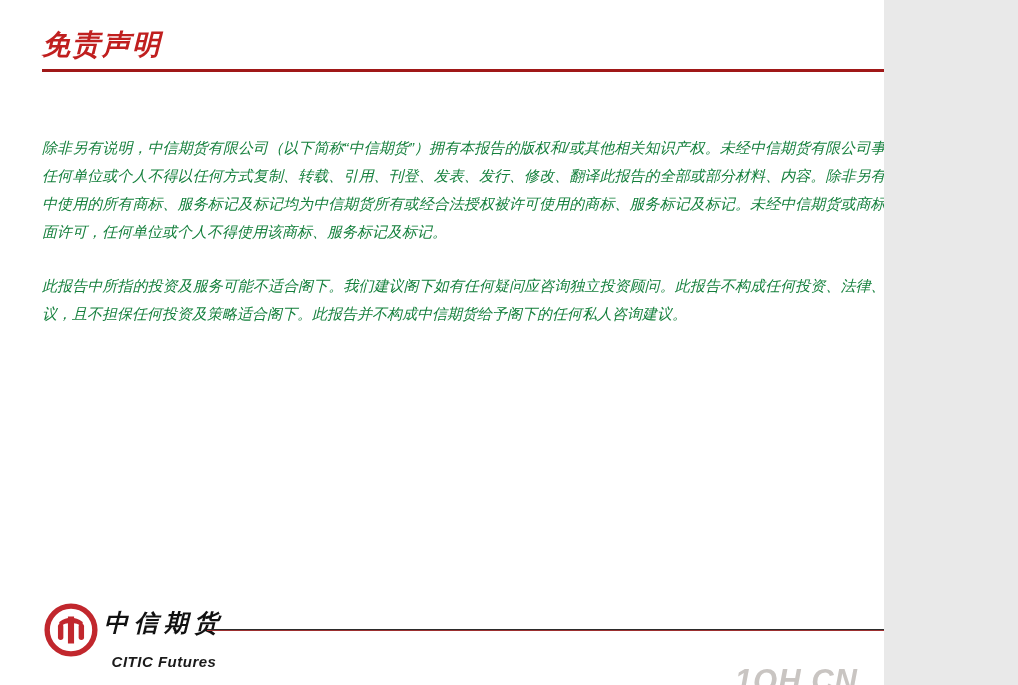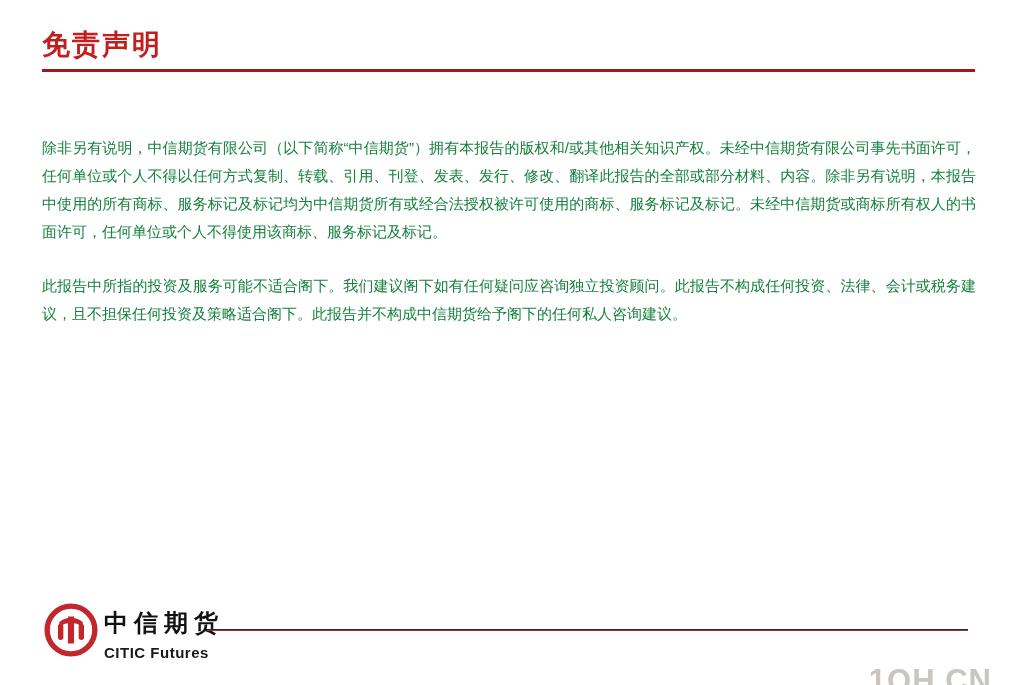--- a/index.html
+++ b/index.html
@@ -1,22 +1,23 @@
 <!DOCTYPE html>
 <html lang="zh"><head>
 <meta charset="utf-8">
 <style>
   * { margin:0; padding:0; box-sizing:border-box; }
   html,body { background:#e9e9e9; }
   .page {
     position:relative;
-    width:1018px; height:685px;
+    width:884px; height:685px;
     background:#ffffff;
     overflow:hidden;
     font-family:"Liberation Sans","DejaVu Sans",sans-serif;
+    font-style:italic;
   }
   .title {
     position:absolute; left:42px; top:26px;
     font-size:28px; font-weight:bold;
     color:#c01f1f;
     letter-spacing:2px;
   }
   .title-rule {
     position:absolute; left:42px; top:69px;
     width:933px; height:3px;
@@ -42,21 +43,22 @@
     white-space:nowrap;
   }
   .logo-cn {
     font-size:24px; font-weight:bold; color:#111111;
     letter-spacing:6px;
     font-family:"Liberation Serif","DejaVu Serif",serif;
   }
   .logo-en {
     font-size:15px; font-weight:bold; color:#1a1a1a;
     letter-spacing:0.5px;
-    margin-top:5px;
+    margin-top:14px;
+    text-align:center;
   }
   .footer-line {
     position:absolute; left:207px; top:629px;
     width:761px; height:2px;
     background:linear-gradient(to bottom,#2b2b2b 50%,#9c2f2f 50%);
   }
   .watermark {
     position:absolute; right:26px; top:627px;
     font-size:31px; font-weight:bold;
     color:#c9c5c2;

